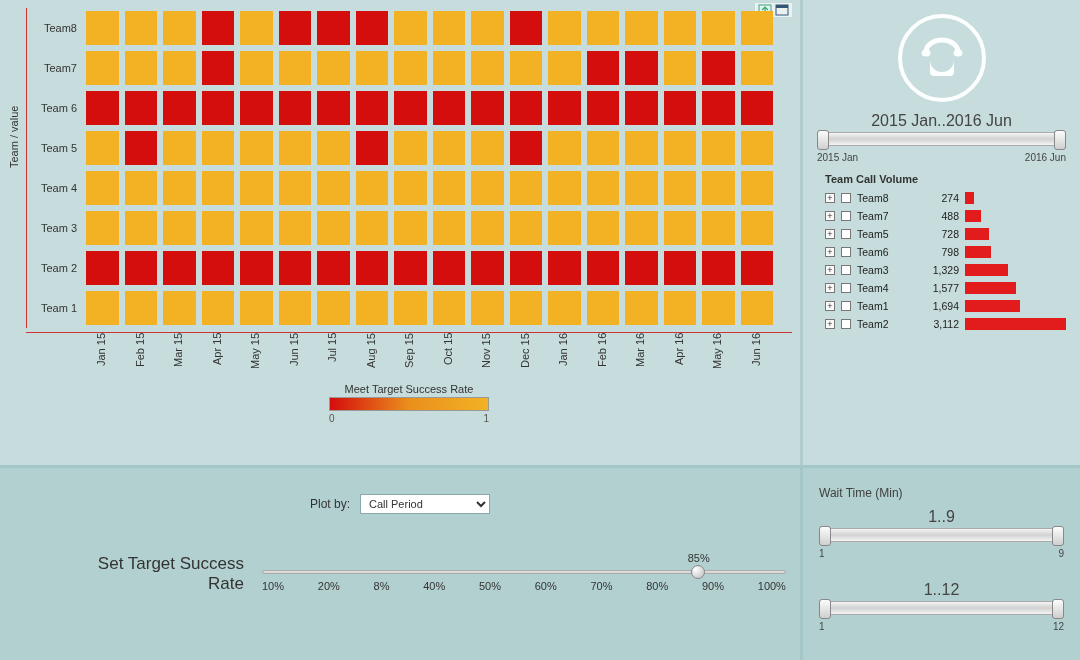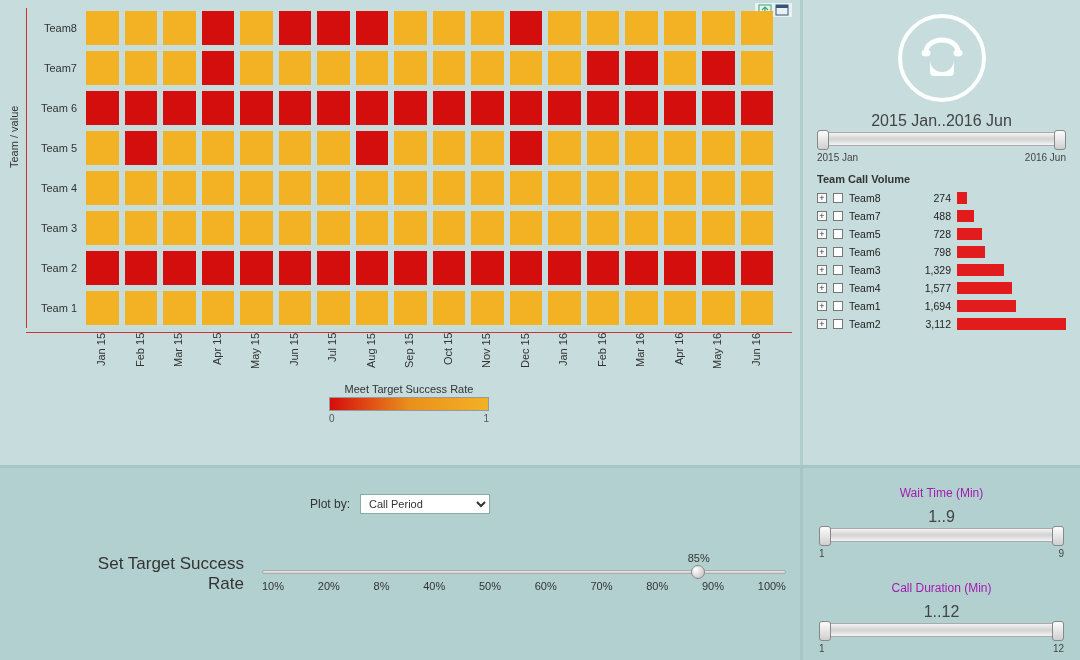--- a/index.html
+++ b/index.html
@@ -140,20 +140,21 @@
     background: linear-gradient(#fcfcfc,#cfcfcf);
     border: 1px solid #888;
     border-radius: 3px;
   }
   .range-ticks {
     display:flex; justify-content:space-between;
     font-size:10px; color:#444; margin-top:6px;
   }
   .bar-chart {
     margin-top: 10px;
+    margin-left: 8px;
   }
   .bar-title { font-size: 11px; font-weight: bold; margin-bottom: 4px; color:#333;}
   .bar-row {
     display: grid;
     grid-template-columns: 14px 14px 60px 44px 1fr;
     align-items: center;
     height: 18px;
     gap: 2px;
   }
   .bar-row .expand {
@@ -231,21 +232,21 @@
   }
 
   
   .panel-bottom-right {
     background: #b3d0d0;
     padding: 18px 16px;
     border-top: 3px solid #a5c6c6;
     border-left: 3px solid #a5c6c6;
   }
   .br-block { margin-bottom: 22px; }
-  .br-title { text-align:center; font-size:12px; color:#a21caf; margin-bottom:8px;}
+  .br-title { font-size:12px; color:#404040; margin-bottom:8px;}
 </style>
 </head>
 <body>
 
 <div class="grid">
 
   <div class="panel-heatmap">
     <div class="icon-bar">
       <span>
         <svg width="14" height="12">
@@ -575,21 +576,20 @@
         <div class="handle" style="left:-1px"></div>
         <div class="handle" style="right:-1px"></div>
       </div>
       <div class="range-ticks">
         <span>1</span>
         <span>9</span>
       </div>
     </div>
 
     <div class="br-block">
-      <div class="br-title">Call Duration (Min)</div>
       <div class="slider-title">1..12</div>
       <div class="range-slider">
         <div class="handle" style="left:-1px"></div>
         <div class="handle" style="right:-1px"></div>
       </div>
       <div class="range-ticks">
         <span>1</span>
         <span>12</span>
       </div>
     </div>

